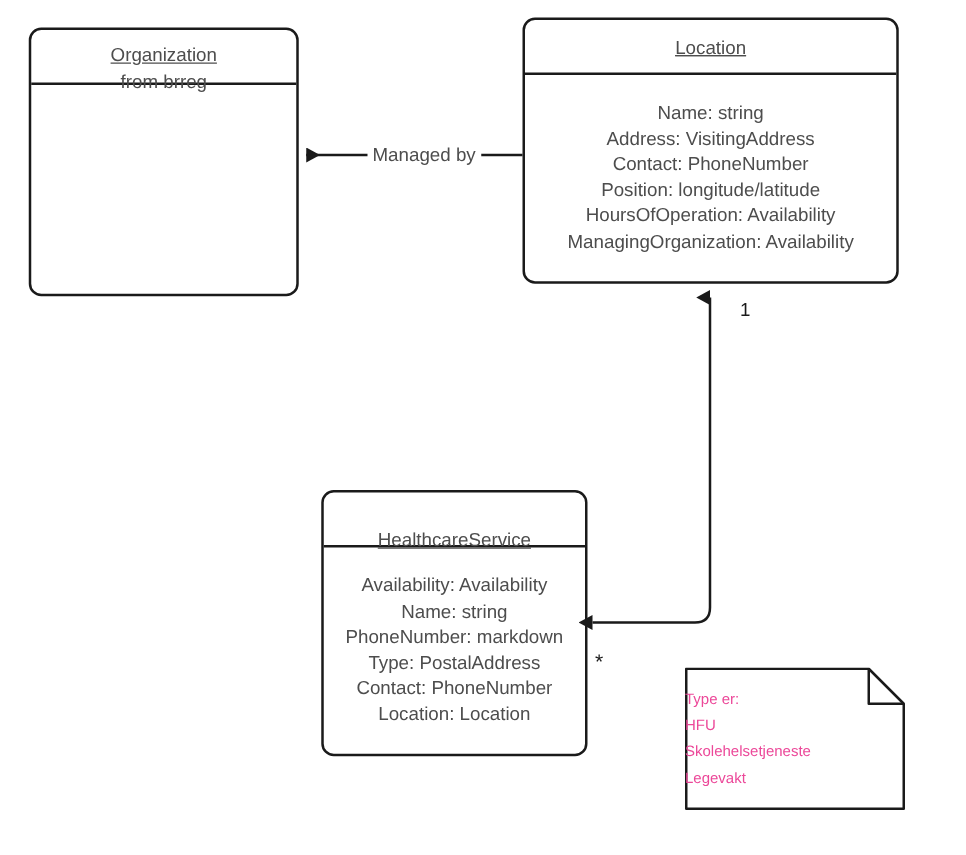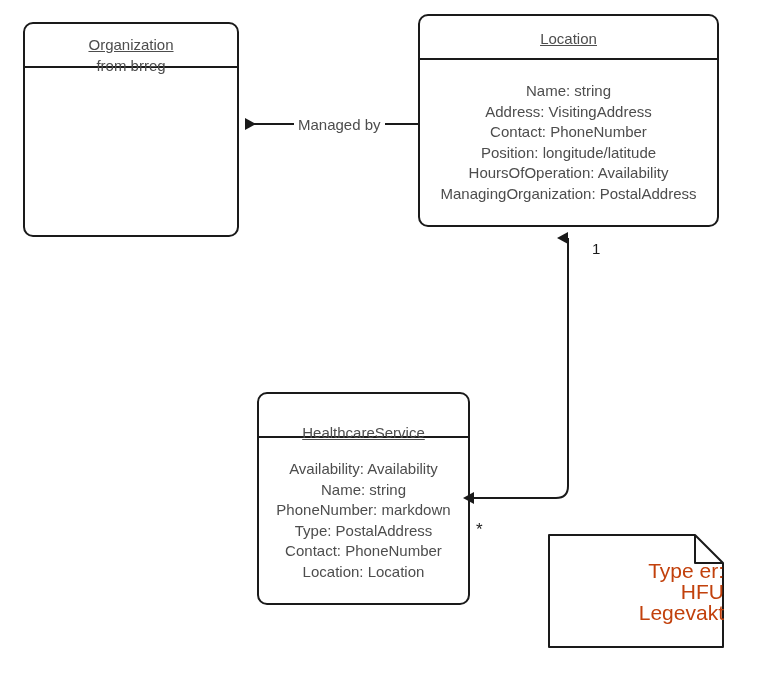--- a/index.html
+++ b/index.html
@@ -67,23 +67,23 @@
     position: absolute;
     box-sizing: border-box;
     background: #ffffff;
   }
   .note-text {
     position: absolute;
     left: 0;
     right: 0;
     top: 50%;
     transform: translateY(-50%);
-    text-align: right;
-    color: #c2410c;
-    font-size: 21px;
+    text-align: left;
+    color: #ec4899;
+    font-size: 12px;
     line-height: 21px;
   }
   .note-line { display: block; white-space: nowrap; }
   
   .edge-svg {
     position: absolute;
     left: 0;
     top: 0;
     width: 773px;
     height: 684px;
@@ -121,21 +121,21 @@
   <div class="uml-box" id="box-location" style="left:418px; top:14px; width:301px; height:213px;">
     <div class="uml-header" style="height:44px; padding-top:12px;text-decoration:underline;">
       <span class="uml-title">Location</span>
     </div>
     <div class="uml-body">
       <span class="uml-attr">Name: string</span>
       <span class="uml-attr">Address: VisitingAddress</span>
       <span class="uml-attr">Contact: PhoneNumber</span>
       <span class="uml-attr">Position: longitude/latitude</span>
       <span class="uml-attr">HoursOfOperation: Availability</span>
-      <span class="uml-attr">ManagingOrganization: PostalAddress</span>
+      <span class="uml-attr">ManagingOrganization: Availability</span>
     </div>
   </div>
 
   <div class="uml-box" id="box-healthcareservice" style="left:257px; top:392px; width:213px; height:213px;">
     <div class="uml-header" style="height:44px; padding-top:28px;">
       <span class="uml-title">HealthcareService</span>
     </div>
     <div class="uml-body">
       <span class="uml-attr">Availability: Availability</span>
       <span class="uml-attr">Name: string</span>
@@ -147,20 +147,21 @@
   </div>
 
   <div class="note" id="note-type" style="left:548px; top:534px; width:176px; height:114px;">
     <svg width="176" height="114" viewBox="0 0 176 114" style="position:absolute; left:0; top:0;">
       <path d="M1,1 L147,1 L175,29 L175,113 L1,113 Z" fill="#ffffff" stroke="#1a1a1a" stroke-width="2" stroke-linejoin="round"></path>
       <path d="M147,1 L147,29 L175,29" fill="none" stroke="#1a1a1a" stroke-width="2" stroke-linejoin="round"></path>
     </svg>
     <div class="note-text">
       <span class="note-line">Type er:</span>
       <span class="note-line">HFU</span>
+      <span class="note-line">Skolehelsetjeneste</span>
       <span class="note-line">Legevakt</span>
     </div>
   </div>
 
   <svg class="edge-svg" viewBox="0 0 773 684">
     <defs>
       <marker id="arrowLeft" markerWidth="12" markerHeight="12" refX="11" refY="6" orient="auto" markerUnits="userSpaceOnUse">
         <path d="M11,0 L11,12 L0,6 Z" fill="#1a1a1a"></path>
       </marker>
       <marker id="arrowUp" markerWidth="12" markerHeight="12" refX="6" refY="11" orient="auto" markerUnits="userSpaceOnUse">

